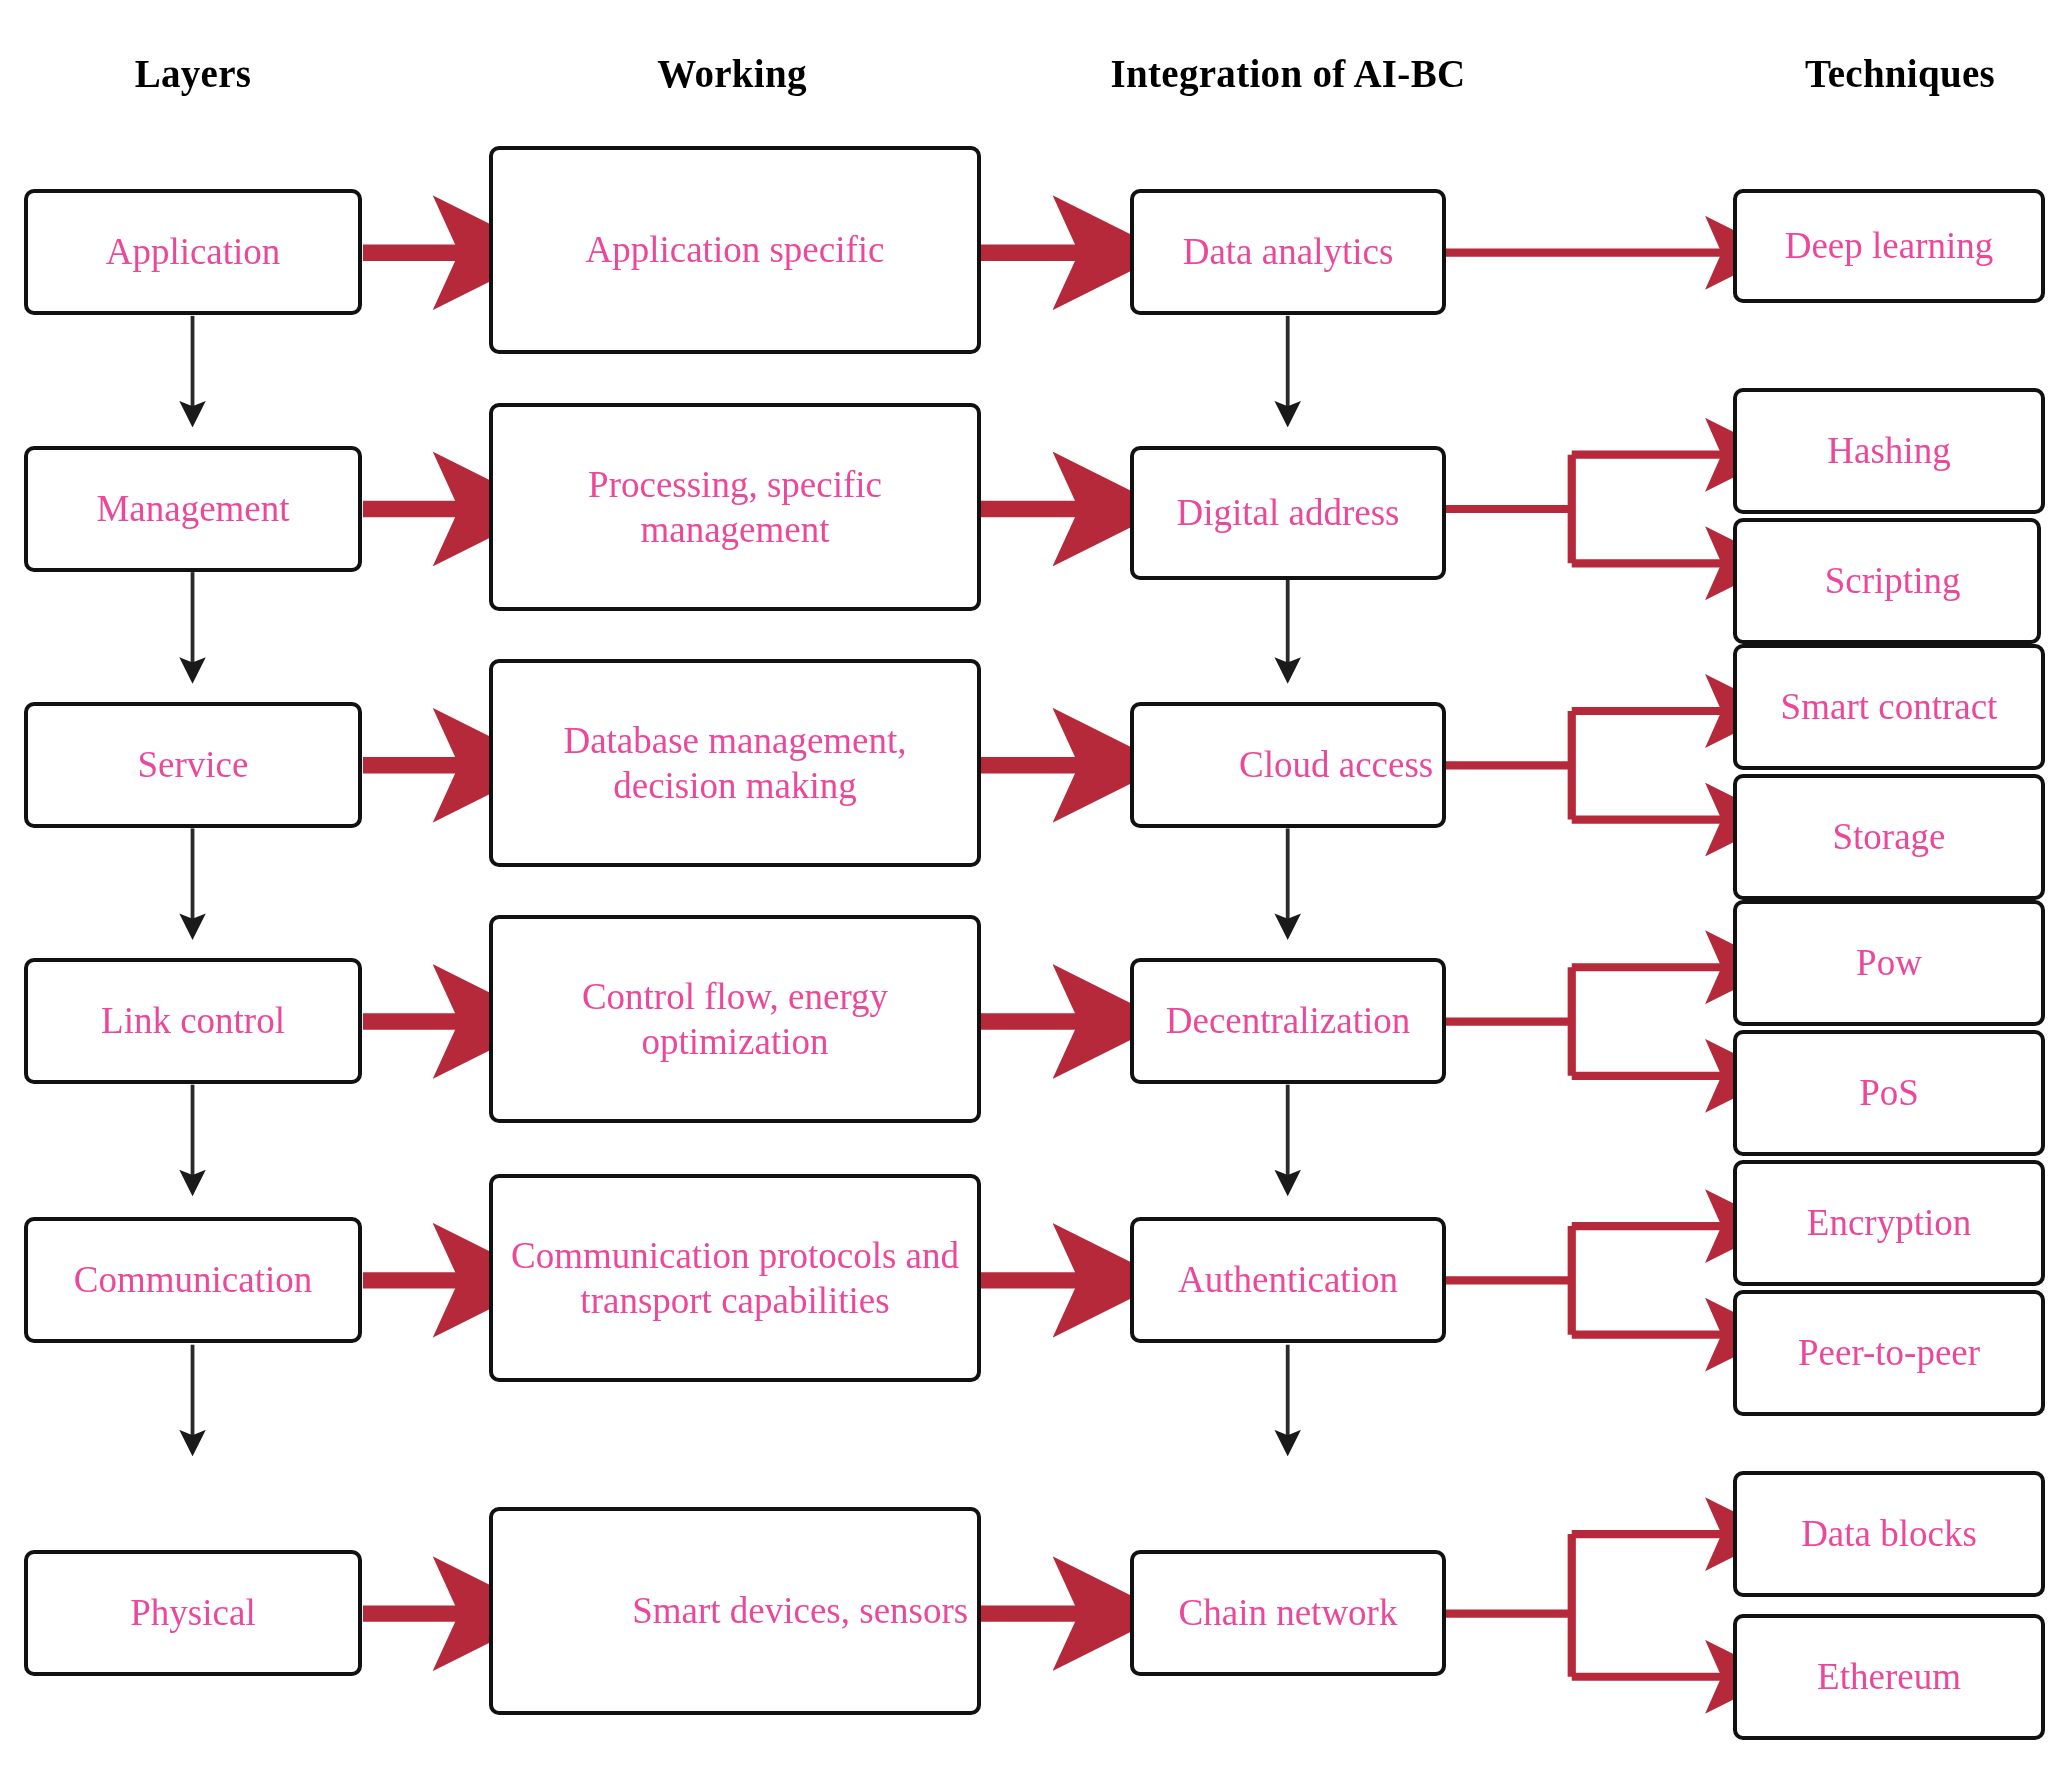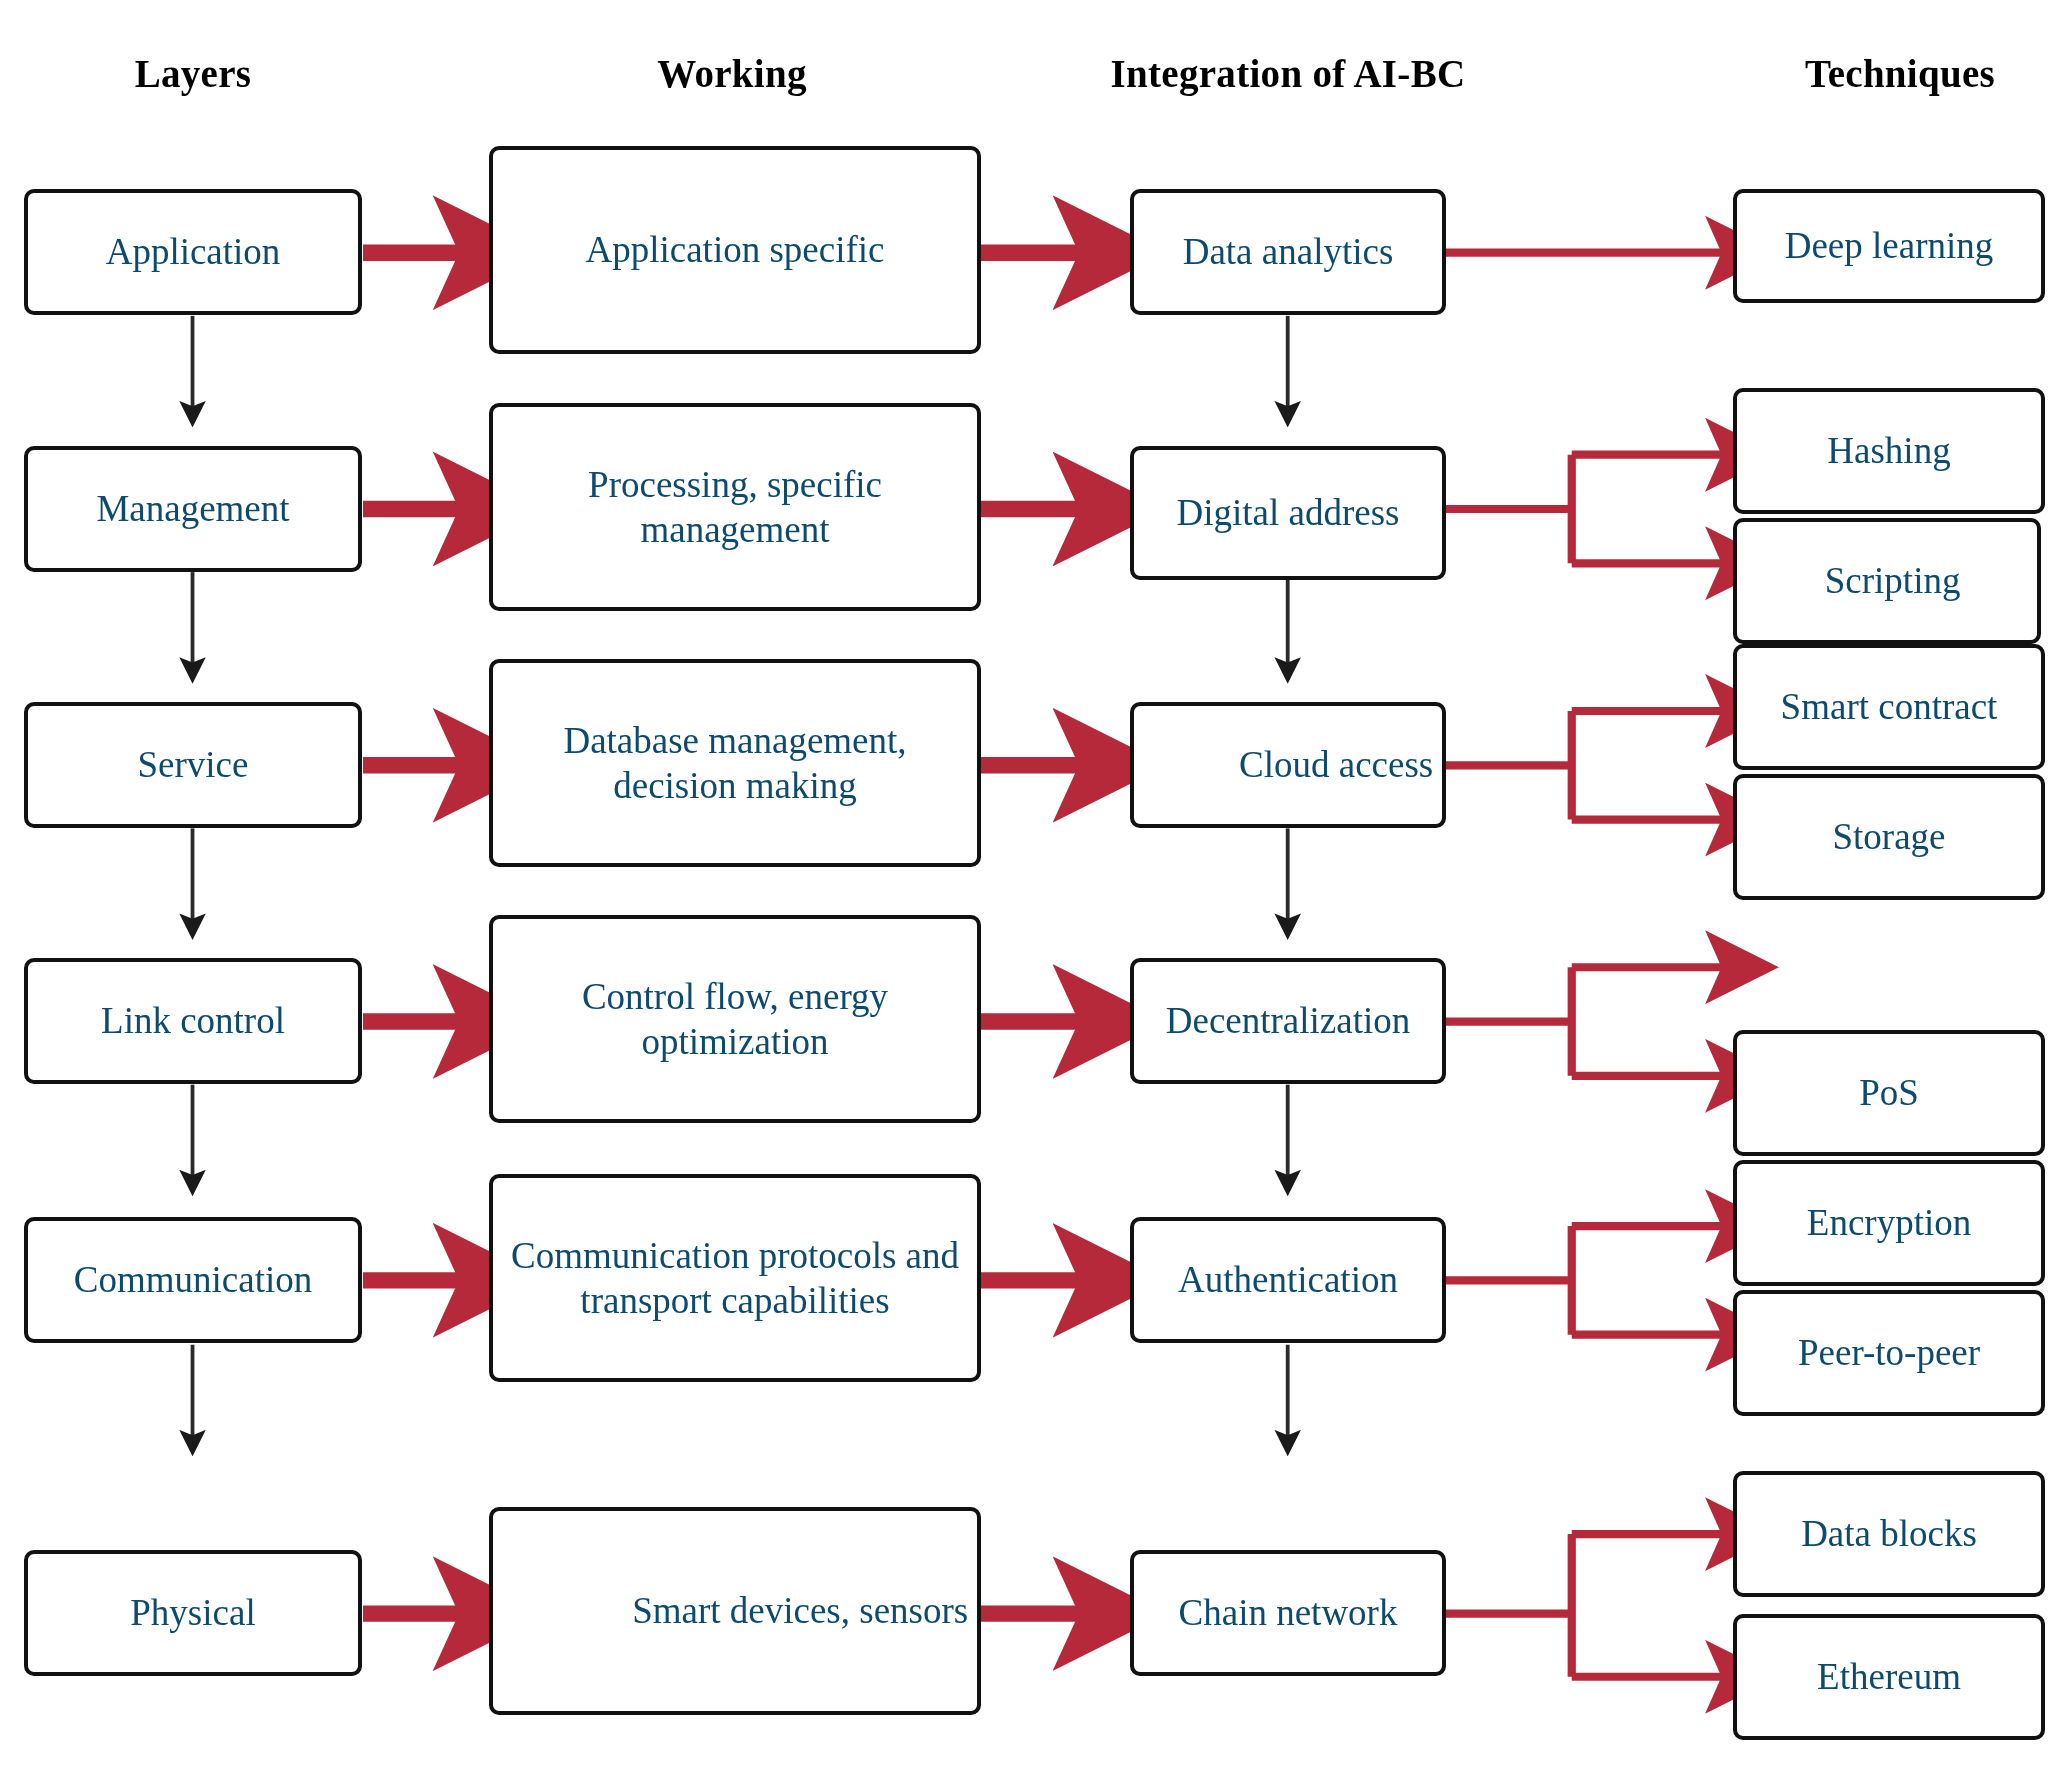--- a/index.html
+++ b/index.html
@@ -25,21 +25,21 @@
   .node{
     position:absolute;
     box-sizing:border-box;
     background:#ffffff;
     border:4.4px solid #111111;
     border-radius:10px;
     display:flex;
     align-items:center;
     justify-content:center;
     text-align:center;
-    color:#0c4a6e;
+    color:#ec4899;
     font-family:"Liberation Serif", serif;
     font-size:37px;
     line-height:1.22;
     padding:3.8px 8.8px;
     z-index:3;
   }
   .node.tall{font-size:37px;}
   .node .txt{display:block;width:100%;}
 </style>
 </head>
@@ -200,20 +200,23 @@
       <span class="txt">Scripting</span>
     </div>
 
   <div class="node" style="left:1733px;top:644px;width:312px;height:126px;">
       <span class="txt">Smart contract</span>
     </div>
   <div class="node" style="left:1733px;top:774px;width:312px;height:126px;">
       <span class="txt">Storage</span>
     </div>
 
+  <div class="node" style="left:1733px;top:900px;width:312px;height:126px;">
+      <span class="txt">Pow</span>
+    </div>
   <div class="node" style="left:1733px;top:1030px;width:312px;height:126px;">
       <span class="txt">PoS</span>
     </div>
 
   <div class="node" style="left:1733px;top:1160px;width:312px;height:126px;">
       <span class="txt">Encryption</span>
     </div>
   <div class="node" style="left:1733px;top:1290px;width:312px;height:126px;">
       <span class="txt">Peer-to-peer</span>
     </div>

